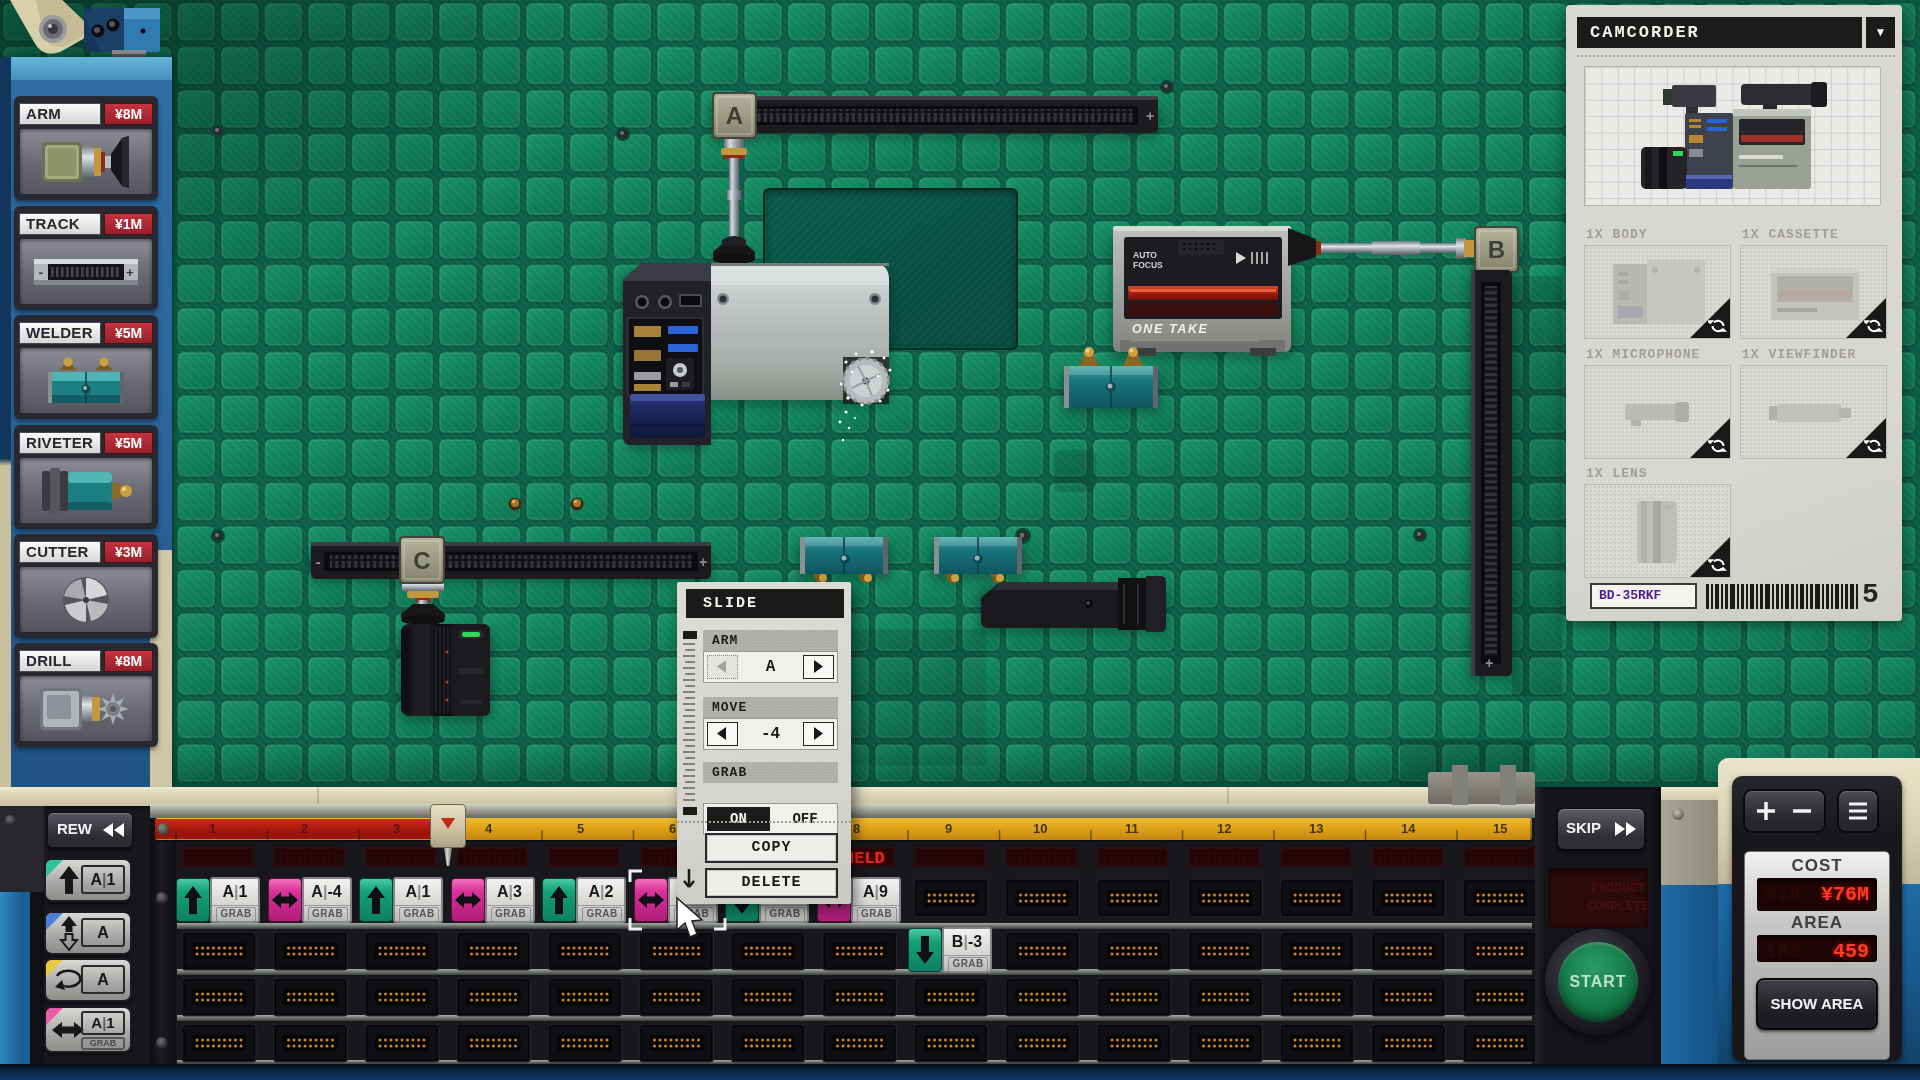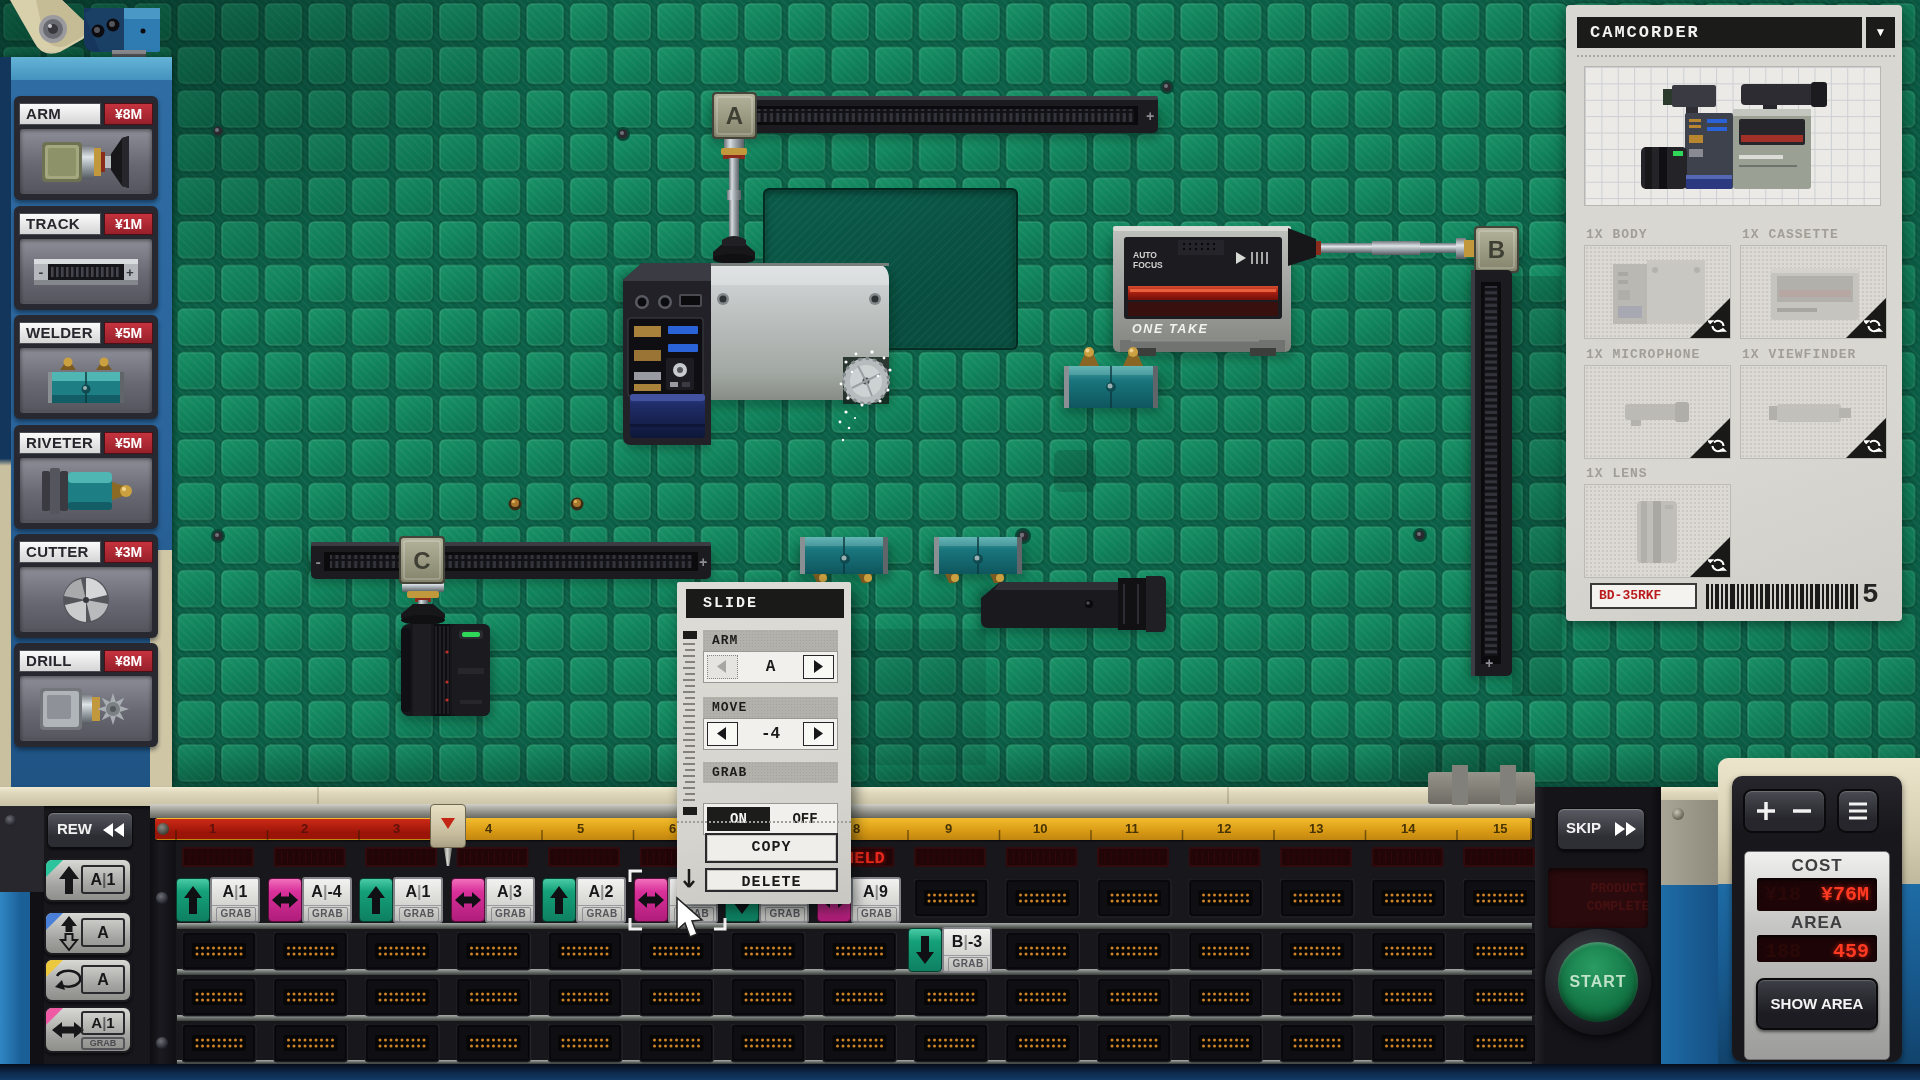--- a/index.html
+++ b/index.html
@@ -734,21 +734,21 @@
       <div class="ptri"></div>
       <svg class="picon" width="20" height="20">
             <path d="M15.5 10 A5.5 5.5 0 0 0 6 6.5" stroke="#fff" stroke-width="2" fill="none"></path>
             <path d="M4.5 2.5 L4.5 9 L11 9 Z" fill="#fff" transform="rotate(-45,6,6.5) translate(-2,-3) scale(0.9)"></path>
             <path d="M4.5 10 A5.5 5.5 0 0 0 14 13.5" stroke="#fff" stroke-width="2" fill="none"></path>
             <path d="M15.5 17.5 L15.5 11 L9 11 Z" fill="#fff" transform="rotate(-45,14,13.5) translate(2,3) scale(0.9)"></path>
           </svg>
     </div>
   </div>
 
-  <div class="abs" style="left:24px;top:578px;width:107px;height:26px;background:#f4f3f0;border:2px solid #3a3a38;box-sizing:border-box;font:bold 13px/22px 'Liberation Mono',monospace;color:#b91c1c;padding-left:7px;">BD-35RKF</div>
+  <div class="abs" style="left:24px;top:578px;width:107px;height:26px;background:#f4f3f0;border:2px solid #3a3a38;box-sizing:border-box;font:bold 13px/22px 'Liberation Mono',monospace;color:#4c1d95;padding-left:7px;">BD-35RKF</div>
 
   <svg class="abs" width="152" height="25" style="left:140px;top:579px">
     <g fill="#1a1a18">
       <rect x="0" width="3" height="25"></rect>
           <rect x="5" width="2" height="25"></rect>
           <rect x="9" width="4" height="25"></rect>
           <rect x="15" width="2" height="25"></rect>
       <rect x="19" width="3" height="25"></rect>
           <rect x="24" width="5" height="25"></rect>
           <rect x="31" width="2" height="25"></rect>
@@ -1265,21 +1265,21 @@
   <div class="phead" style="top:180px;">GRAB</div>
   <div style="position:absolute;left:26px;top:201px;width:135px;height:32px;background:#f1f0ed;border:1px solid #9a9894;box-sizing:border-box;margin-top:20px;">
     <div style="position:absolute;left:3px;top:3px;width:63px;height:24px;background:#1c1c1a;font:bold 14px/24px 'Liberation Mono',monospace;color:#f4f4f0;text-align:center;">ON</div>
     <div style="position:absolute;right:0;top:3px;width:64px;height:24px;font:bold 14px/24px 'Liberation Mono',monospace;color:#1a1a18;text-align:center;">OFF</div>
   </div>
 
   <div style="position:absolute;left:0;top:239px;width:174px;border-top:2px dotted #a09e98;"></div>
 
   <div style="position:absolute;left:28px;top:251px;width:133px;height:30px;background:#efeeea;border:2px solid #2a2a2e;box-sizing:border-box;font:bold 15px/26px 'Liberation Mono',monospace;color:#1a1a18;text-align:center;letter-spacing:1px;box-shadow:0 0 0 1px #c8c6c1 inset;">COPY</div>
 
-  <div style="position:absolute;left:28px;top:286px;width:133px;height:24px;background:#efeeea;border:2px solid #2a2a2e;box-sizing:border-box;font:bold 15px/26px 'Liberation Mono',monospace;color:#1a1a18;text-align:center;letter-spacing:1px;box-shadow:0 0 0 1px #c8c6c1 inset;">DELETE</div>
+  <div style="position:absolute;left:28px;top:286px;width:133px;height:30px;background:#efeeea;border:2px solid #2a2a2e;box-sizing:border-box;font:bold 15px/26px 'Liberation Mono',monospace;color:#1a1a18;text-align:center;letter-spacing:1px;box-shadow:0 0 0 1px #c8c6c1 inset;">DELETE</div>
 
   <svg width="16" height="26" style="position:absolute;left:4px;top:287px">
         <path d="M8 0 L8 18 M8 18 L3 12 M8 18 L13 12" stroke="#1a1a18" stroke-width="2.5" fill="none"></path>
       </svg>
 </div>
 
 <svg class="abs" width="40" height="46" style="left:673px;top:896px;z-index:60">
   <path d="M4 2 L4 34 L12 27 L17 41 L24 38 L19 25 L29 24 Z" fill="#ffffff" stroke="#222" stroke-width="1.5"></path>
 </svg>
 

